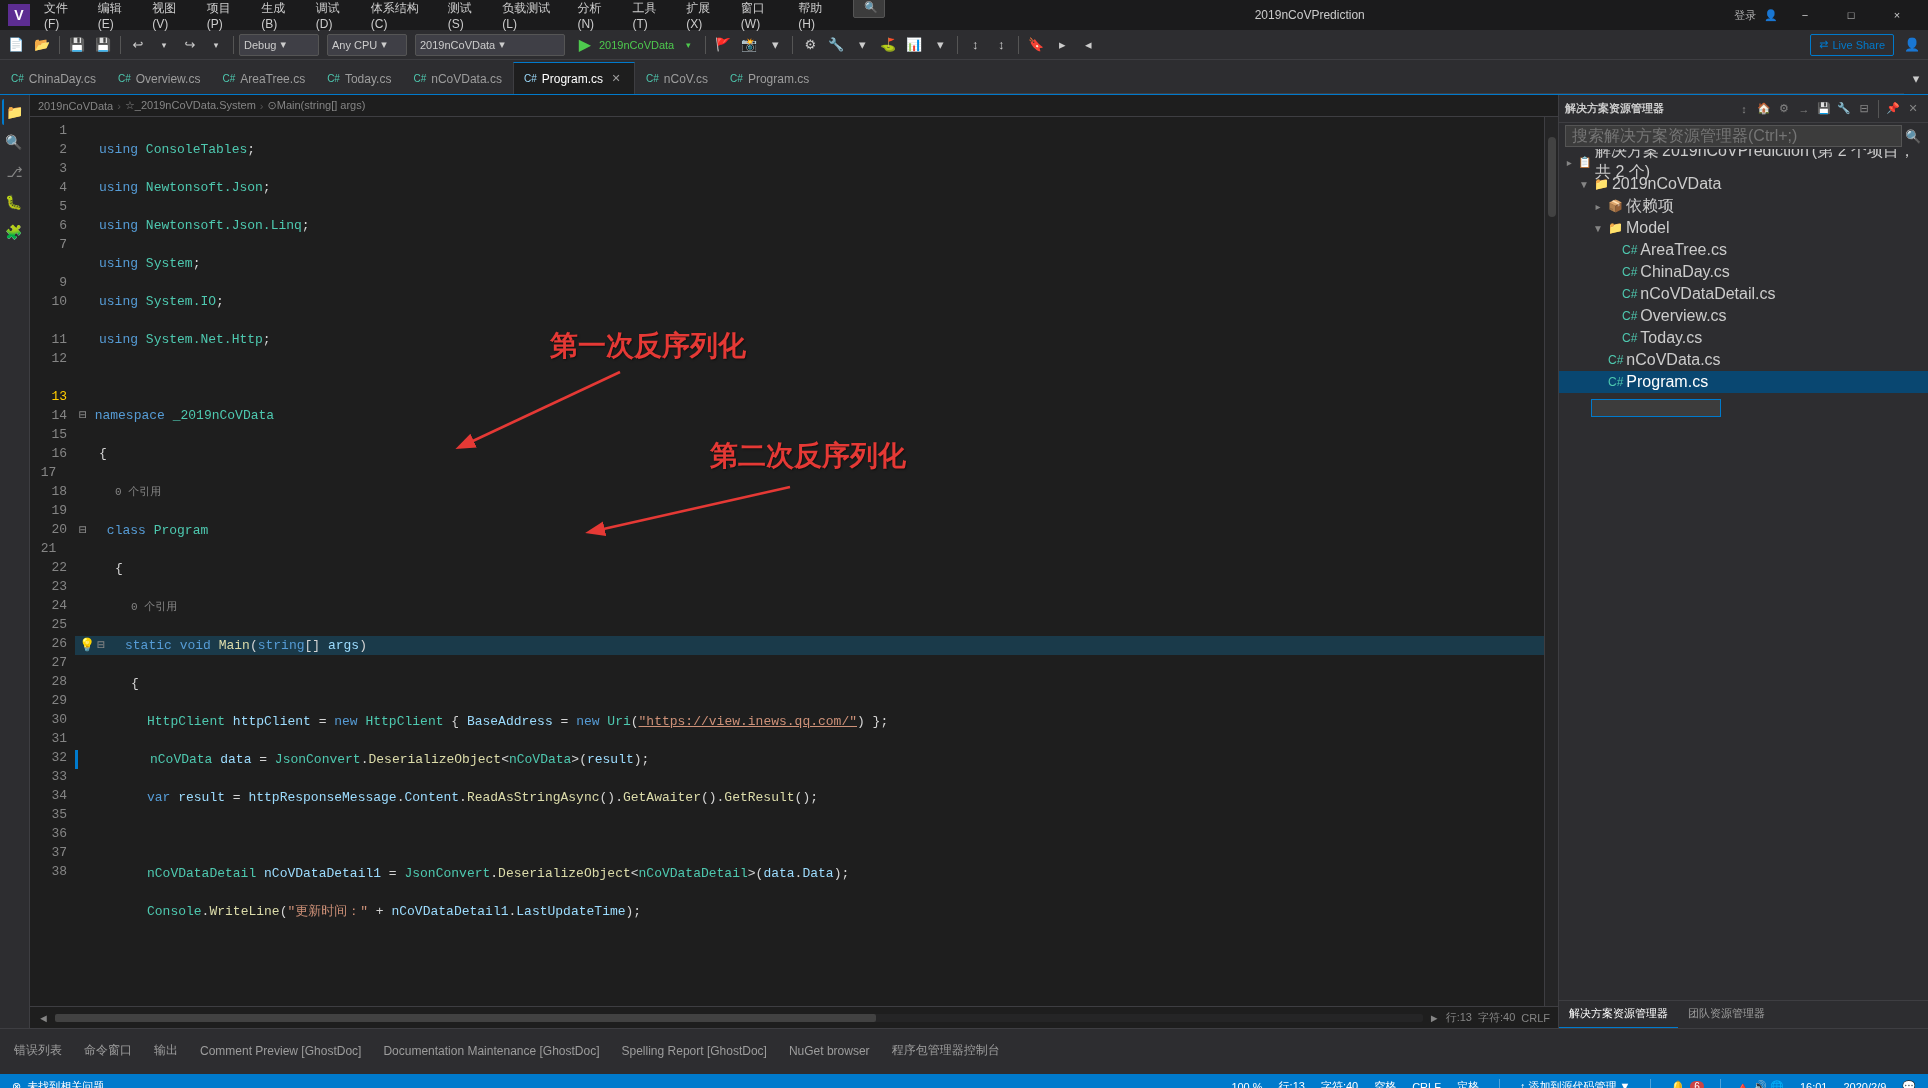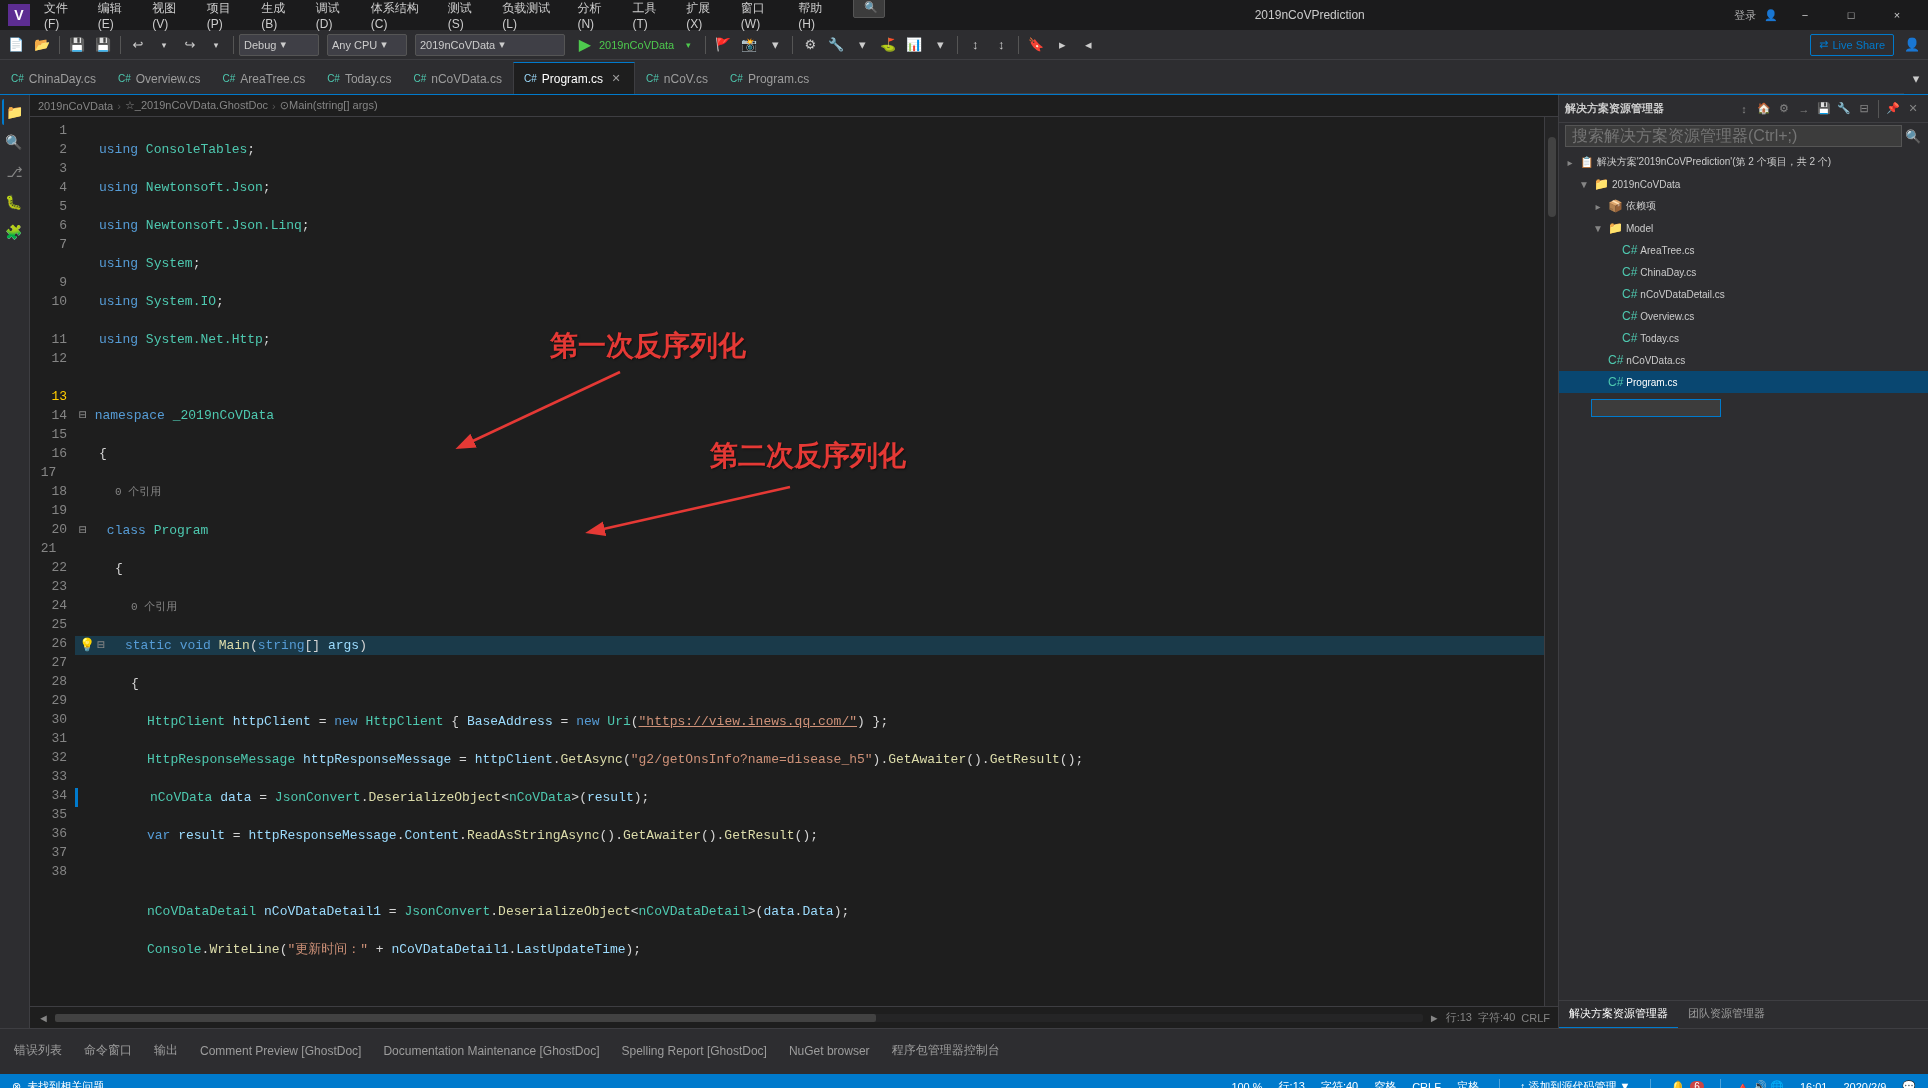--- a/index.html
+++ b/index.html
@@ -372,21 +372,21 @@
       width: 14px;
       height: 14px;
       display: flex;
       align-items: center;
       justify-content: center;
       font-size: 10px;
       color: #858585;
     }
     .tree-icon-cs { color: #4ec9b0; }
     .tree-icon-folder { color: #e8bf6a; }
-    .tree-label { font-size: 10px; }
+    .tree-label { font-size: 16px; }
     .indent1 { padding-left: 18px; }
     .indent2 { padding-left: 32px; }
     .indent3 { padding-left: 46px; }
 
     
     #bottom-tabs {
       height: 46px;
       background: #2d2d30;
       border-top: 1px solid #3e3e42;
       display: flex;
@@ -625,21 +625,21 @@
   </div>
 
   <div id="editor-area">
 
     <div id="breadcrumb">
       <div class="bc-item">
         <span>2019nCoVData</span>
       </div>
       <span class="bc-sep">›</span>
       <div class="bc-item">
-        <span>☆_2019nCoVData.GhostDoc</span>
+        <span>☆_2019nCoVData.System</span>
       </div>
       <span class="bc-sep">›</span>
       <div class="bc-item">
         <span>⊙Main(string[] args)</span>
       </div>
     </div>
 
     <div id="code-editor">
       <div id="line-numbers">
         <div style="line-height:19px;">1</div>
@@ -694,21 +694,20 @@
 <span class="code-line">&nbsp;</span>
 <span class="code-line"><span style="color:#858585;">⊟</span> <span class="kw">namespace</span> <span class="ns">_2019nCoVData</span></span>
 <span class="code-line"><span style="display:inline-block;width:20px;"></span>{</span>
 <span class="code-line"><span style="display:inline-block;width:36px;"></span><span class="ref-hint">0 个引用</span></span>
 <span class="code-line"><span style="color:#858585;">⊟</span><span style="display:inline-block;width:20px;"></span><span class="kw">class</span> <span class="type">Program</span></span>
 <span class="code-line"><span style="display:inline-block;width:36px;"></span>{</span>
 <span class="code-line"><span style="display:inline-block;width:52px;"></span><span class="ref-hint">0 个引用</span></span>
 <span class="code-line highlighted"><span style="color:#ffcc00; margin-right:2px;">💡</span><span style="color:#858585;">⊟</span><span style="display:inline-block;width:20px;"></span><span class="kw">static</span> <span class="kw">void</span> <span class="method">Main</span>(<span class="kw">string</span>[] <span class="var">args</span>)</span>
 <span class="code-line"><span style="display:inline-block;width:52px;"></span>{</span>
 <span class="code-line"><span style="display:inline-block;width:68px;"></span><span class="type">HttpClient</span> <span class="var">httpClient</span> = <span class="kw">new</span> <span class="type">HttpClient</span> { <span class="var">BaseAddress</span> = <span class="kw">new</span> <span class="type">Uri</span>(<span class="str-url">"https://view.inews.qq.com/"</span>) };</span>
-<span class="code-line"><span style="display:inline-block;width:68px;"></span><span class="type">HttpResponseMessage</span> <span class="var">httpResponseMessage</span> = <span class="var">httpClient</span>.<span class="method">GetAsync</span>(<span class="str">"g2/getOnsInfo?name=disease_h5"</span>).<span class="method">GetAwaiter</span>().<span class="method">GetResult</span>();</span>
 <span class="code-line change-modified"><span style="display:inline-block;width:68px;"></span><span class="type">nCoVData</span> <span class="var">data</span> = <span class="type">JsonConvert</span>.<span class="method">DeserializeObject</span>&lt;<span class="type">nCoVData</span>&gt;(<span class="var">result</span>);</span>
 <span class="code-line"><span style="display:inline-block;width:68px;"></span><span class="kw">var</span> <span class="var">result</span> = <span class="var">httpResponseMessage</span>.<span class="var">Content</span>.<span class="method">ReadAsStringAsync</span>().<span class="method">GetAwaiter</span>().<span class="method">GetResult</span>();</span>
 <span class="code-line">&nbsp;</span>
 <span class="code-line"><span style="display:inline-block;width:68px;"></span><span class="type">nCoVDataDetail</span> <span class="var">nCoVDataDetail1</span> = <span class="type">JsonConvert</span>.<span class="method">DeserializeObject</span>&lt;<span class="type">nCoVDataDetail</span>&gt;(<span class="var">data</span>.<span class="var">Data</span>);</span>
 <span class="code-line"><span style="display:inline-block;width:68px;"></span><span class="type">Console</span>.<span class="method">WriteLine</span>(<span class="str">"更新时间："</span> + <span class="var">nCoVDataDetail1</span>.<span class="var">LastUpdateTime</span>);</span>
 
 
 
 
 

